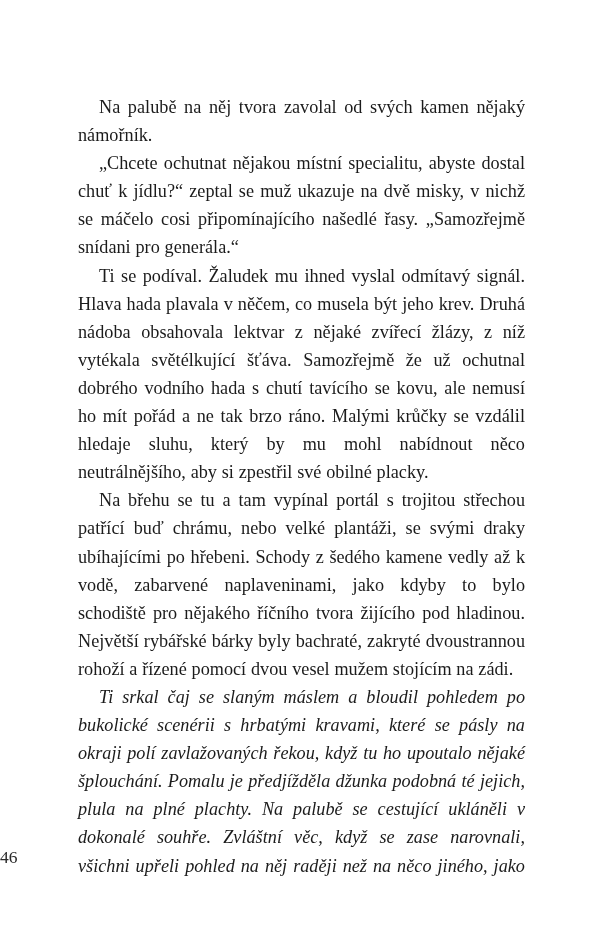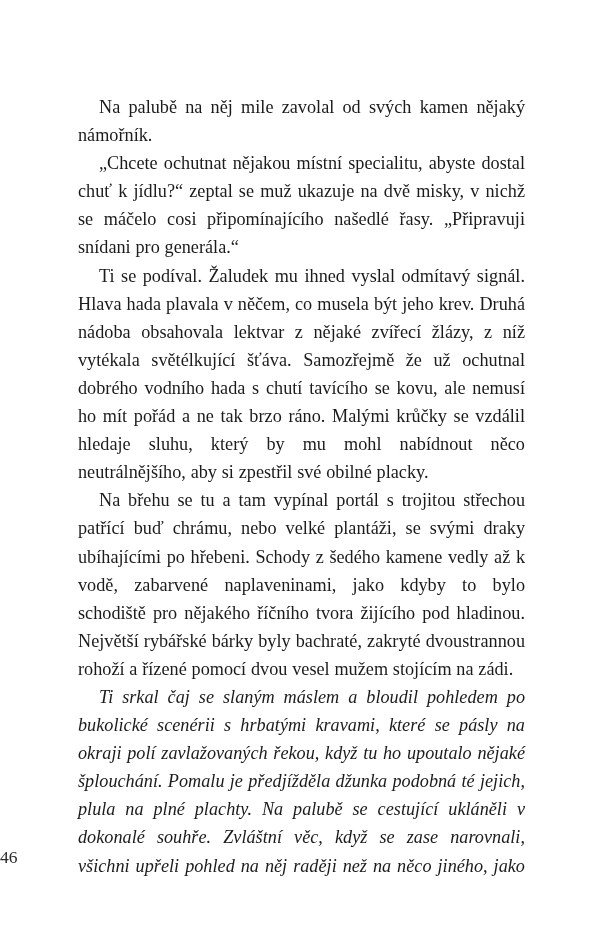--- a/index.html
+++ b/index.html
@@ -71,22 +71,22 @@
     color: #2a2a2a;
     font-family: "Liberation Serif", "DejaVu Serif", serif;
   }
 </style>
 </head>
 <body>
 
 <div class="page">
 
   <div class="text-block">
-    <p class="para">Na palubě na něj mile zavolal od svých kamen nějaký námořník.</p>
-    <p class="para">„Chcete ochutnat nějakou místní specialitu, abyste dostal chuť k jídlu?“ zeptal se muž ukazuje na dvě misky, v nichž se máčelo cosi připomínajícího našedlé řasy. „Připravuji snídani pro generála.“</p>
+    <p class="para">Na palubě na něj tvora zavolal od svých kamen nějaký námořník.</p>
+    <p class="para">„Chcete ochutnat nějakou místní specialitu, abyste dostal chuť k jídlu?“ zeptal se muž ukazuje na dvě misky, v nichž se máčelo cosi připomínajícího našedlé řasy. „Samozřejmě snídani pro generála.“</p>
     <p class="para">Ti se podíval. Žaludek mu ihned vyslal odmítavý signál. Hlava hada plavala v něčem, co musela být jeho krev. Druhá nádoba obsahovala lektvar z nějaké zvířecí žlázy, z níž vytékala světélkující šťáva. Samozřejmě že už ochutnal dobrého vodního hada s chutí tavícího se kovu, ale nemusí ho mít pořád a ne tak brzo ráno. Malými krůčky se vzdálil hledaje sluhu, který by mu mohl nabídnout něco neutrálnějšího, aby si zpestřil své obilné placky.</p>
     <p class="para">Na břehu se tu a tam vypínal portál s trojitou střechou patřící buď chrámu, nebo velké plantáži, se svými draky ubíhajícími po hřebeni. Schody z šedého kamene vedly až k vodě, zabarvené naplaveninami, jako kdyby to bylo schodiště pro nějakého říčního tvora žijícího pod hladinou. Největší rybářské bárky byly bachraté, zakryté dvoustrannou rohoží a řízené pomocí dvou vesel mužem stojícím na zádi.</p>
     <p class="para last-para">Ti srkal čaj se slaným máslem a bloudil pohledem po bukolické scenérii s hrbatými kravami, které se pásly na okraji polí zavlažovaných řekou, když tu ho upoutalo nějaké šplouchání. Pomalu je předjížděla džunka podobná té jejich, plula na plné plachty. Na palubě se cestující ukláněli v dokonalé souhře. Zvláštní věc, když se zase narovnali, všichni upřeli pohled na něj raději než na něco jiného, jako</p>
   </div>
 
   <div class="folio">46</div>
 
 </div>
 
 </body></html>

